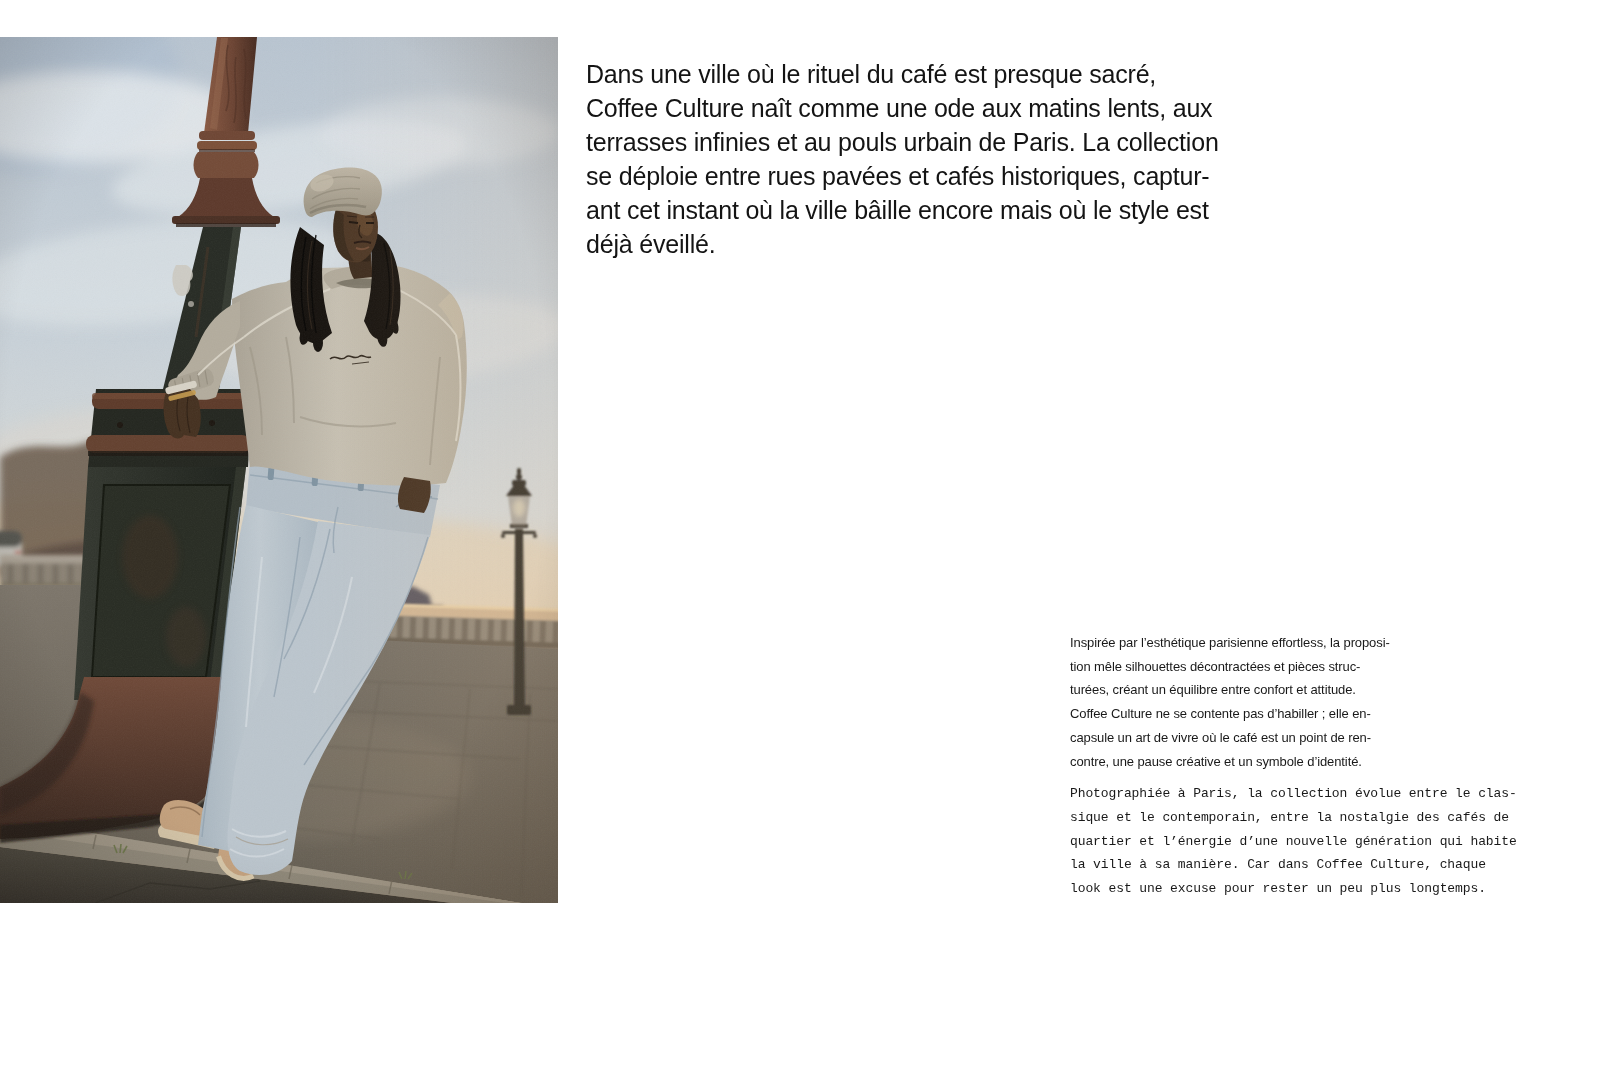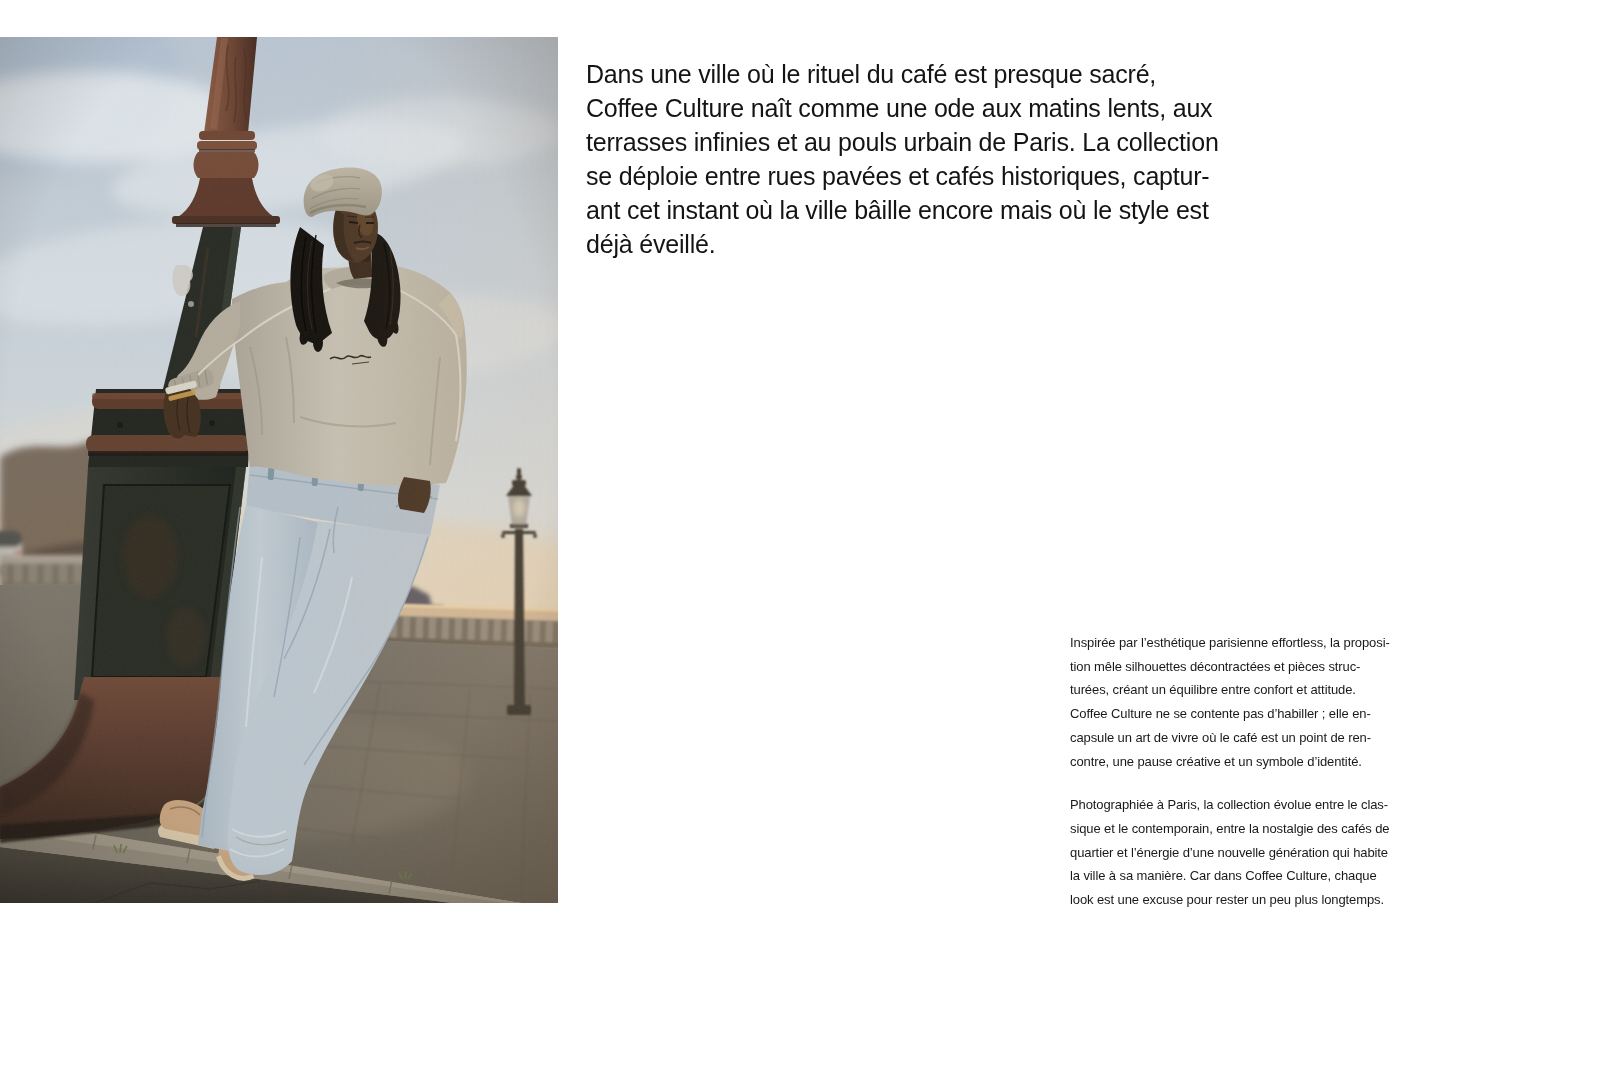--- a/index.html
+++ b/index.html
@@ -8,21 +8,21 @@
   .canvas{position:absolute;inset:0;padding-left:44px;}
   figure.photo{position:absolute;left:0;top:37px;width:558px;height:866px;margin:0;
       overflow:hidden;background:#ccd4da;}
   figure.photo svg{display:block;width:100%;height:100%;}
   .intro{position:absolute;left:586px;top:57px;
       font-size:25px;line-height:34px;letter-spacing:-0.2px;color:#141414;
       white-space:pre-line;}
   .side{position:absolute;left:1070px;top:631px;color:#191919;
       font-size:13px;line-height:23.7px;letter-spacing:-0.1px;}
   .side p{margin:0;white-space:pre-line;}
-  .side p + p{margin-top:20px;}
+  .side p + p{margin-top:9px;font-family:Liberation Mono, monospace;}
 </style>
 </head>
 <body>
 
 <div class="canvas">
 
   <figure class="photo" aria-label="Model in a light grey crewneck sweatshirt, beanie and baggy light-wash jeans leaning against an ornate Parisian lamppost at dawn, stone balustrade and classic street lamp in the background">
     <svg viewBox="0 0 558 866" preserveAspectRatio="none">
       <defs>
         <linearGradient id="skyG" x1="0" y1="0" x2="0" y2="1">

